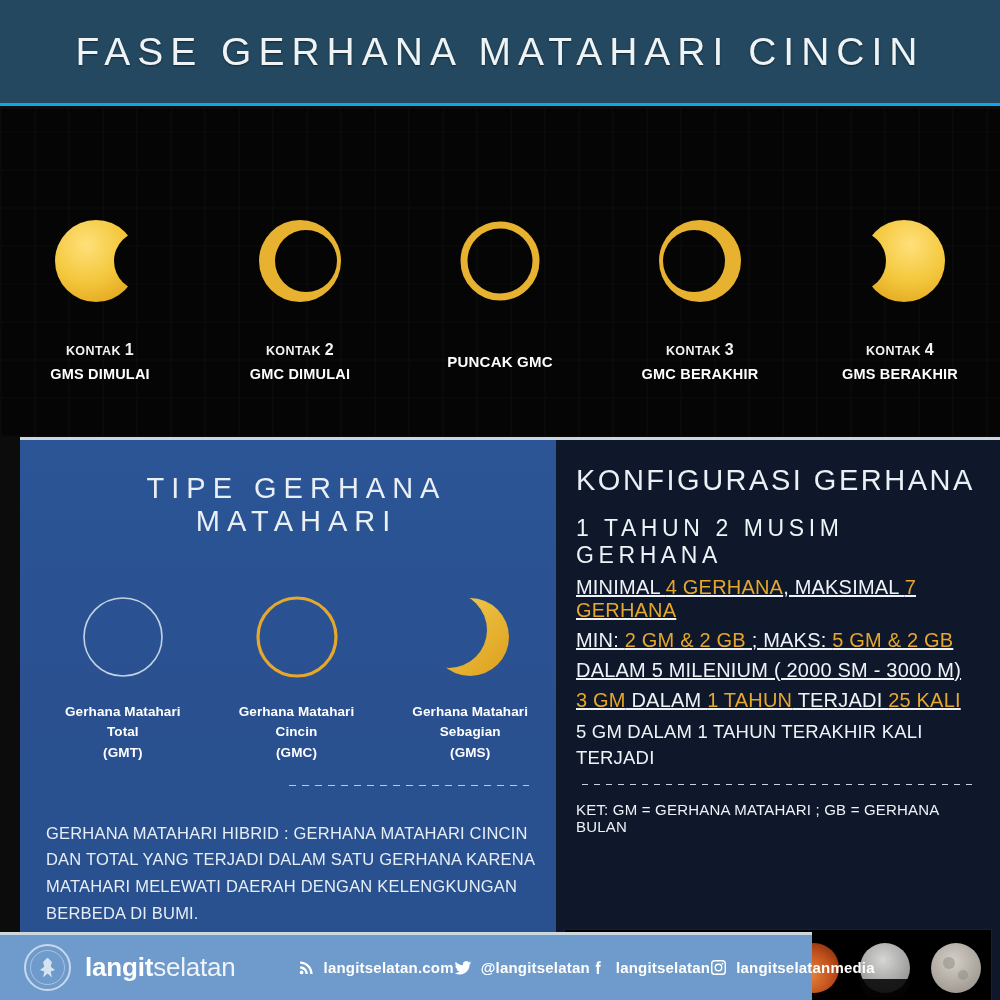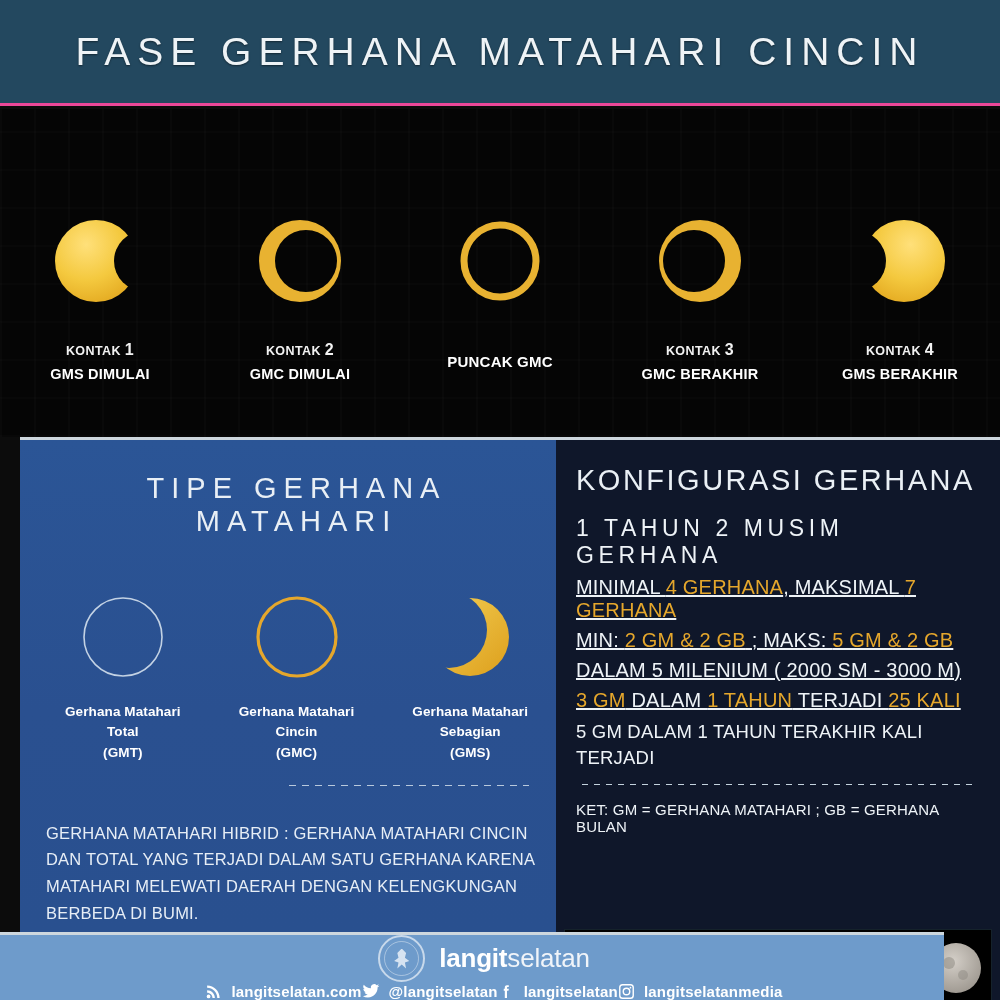--- a/index.html
+++ b/index.html
@@ -9,21 +9,21 @@
     background:#000;
     overflow:hidden;
     position:relative;
   }
   .infographic { position:relative; width:1000px; height:1000px; background:#0c0c0c; }
 
   
   .header {
     position:absolute; left:0; top:0; width:1000px; height:106px;
     background:#23485f;
-    border-bottom:3px solid #ec4899;
+    border-bottom:3px solid #0ea5e9;
     display:flex; align-items:center; justify-content:center;
   }
   .header-title {
     font-size:39px; letter-spacing:7px; color:#eef3f6;
     font-weight:400; white-space:nowrap;
     text-shadow:0 1px 2px rgba(0,0,0,.45);
   }
 
   
   .phases {
@@ -123,24 +123,24 @@
 
   .photo-strip {
     position:absolute; left:8px; bottom:4px; width:428px; height:78px;
     background:#000; display:flex; align-items:center; justify-content:space-around;
     border:1px solid #15222b;
   }
   .photo { width:58px; height:58px; border-radius:50%; position:relative; }
 
   
   .footer {
-    position:absolute; left:0; top:932px; width:944px; height:68px;
+    position:absolute; left:0; top:932px; width:812px; height:68px;
     background:#6e9bcb;
     border-top:3px solid #cdd7de;
-    display:flex; align-items:center;flex-direction:column;
+    display:flex; align-items:center;
   }
   .brand { display:flex; align-items:center; margin-left:24px; }
   .brand-seal {
     width:47px; height:47px; border-radius:50%;
     border:2px solid rgba(255,255,255,.62);
     position:relative; display:flex; align-items:center; justify-content:center;
     overflow:hidden;
   }
   .brand-seal::before {
     content:""; position:absolute; inset:4px; border-radius:50%;

